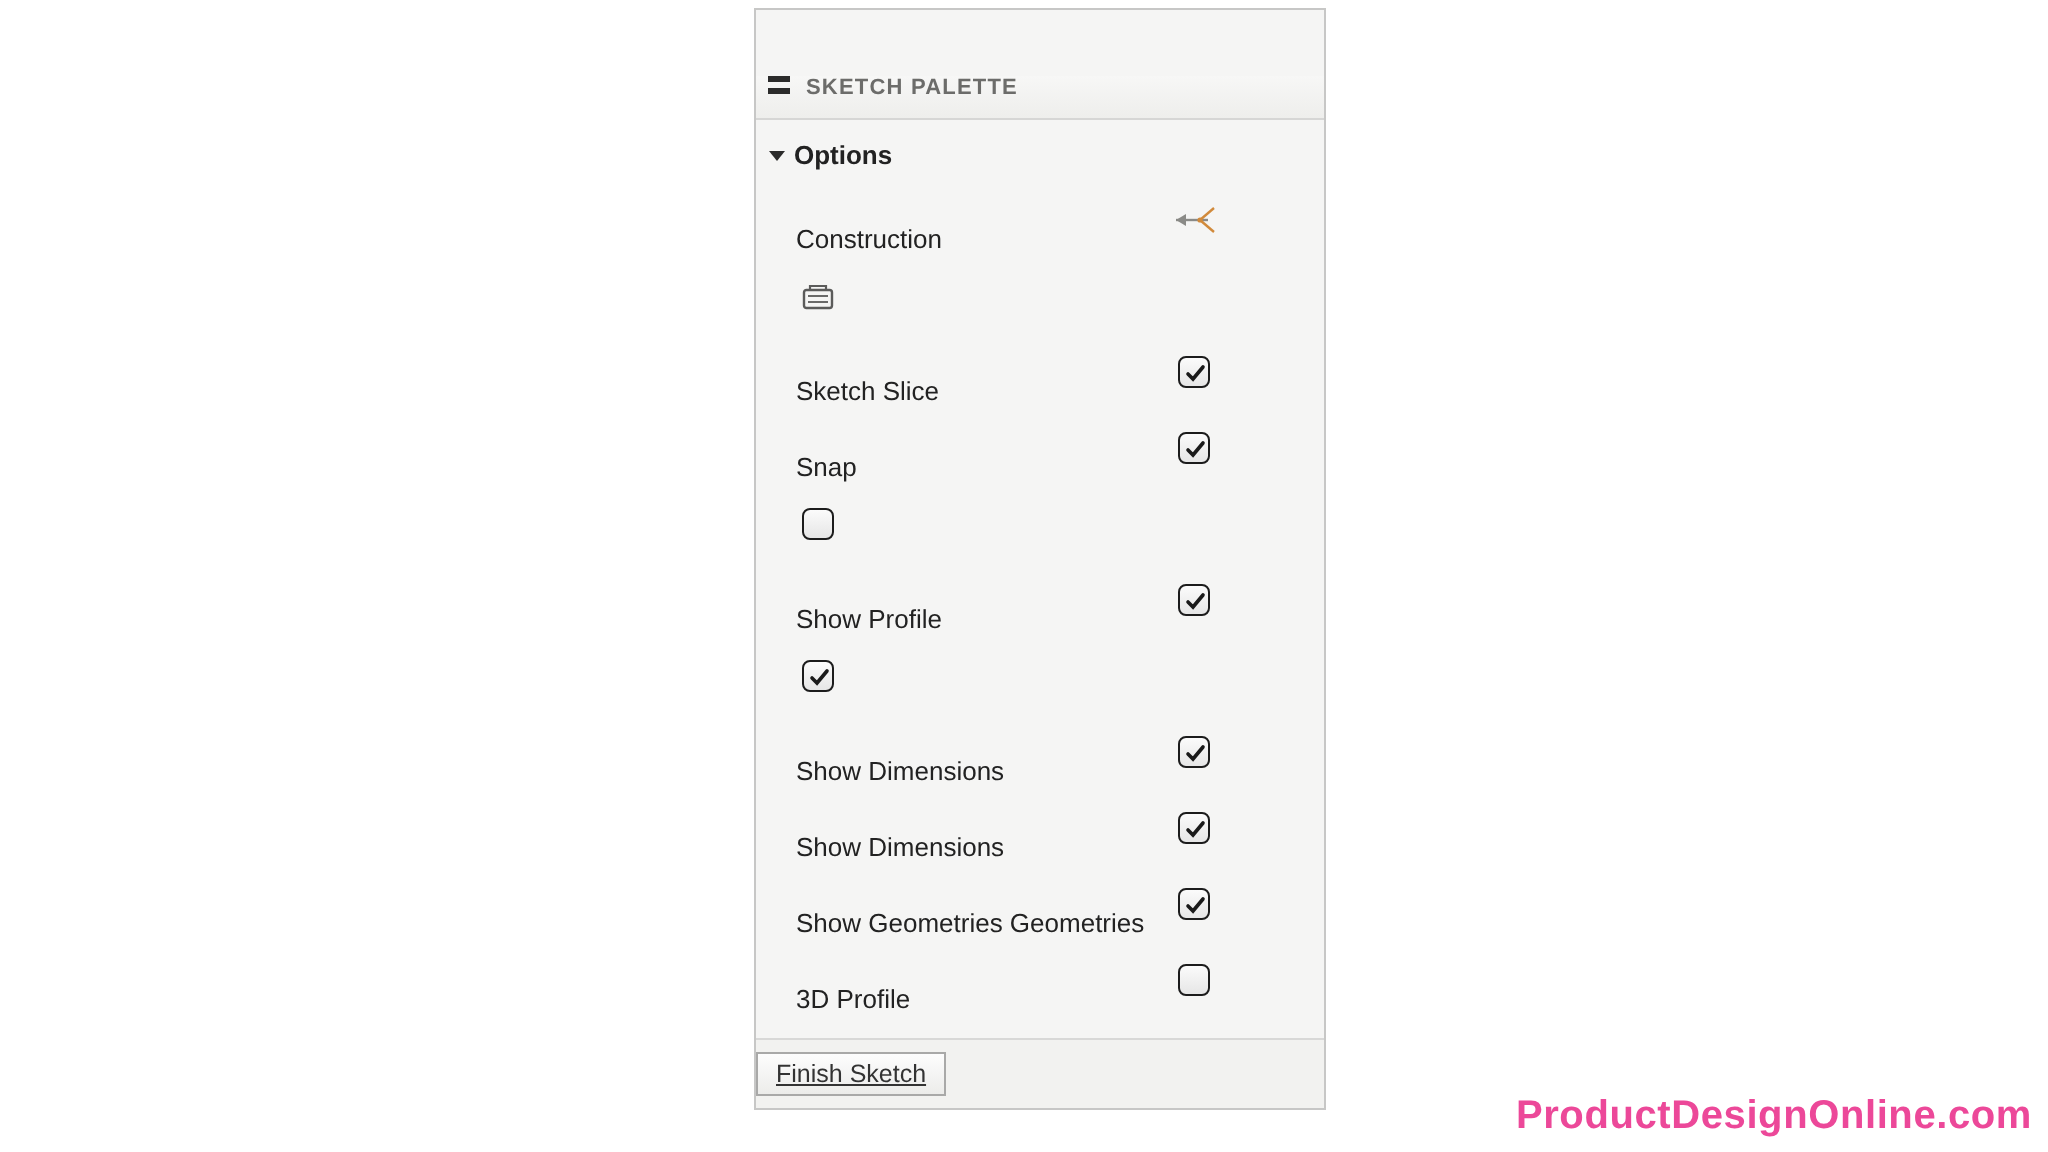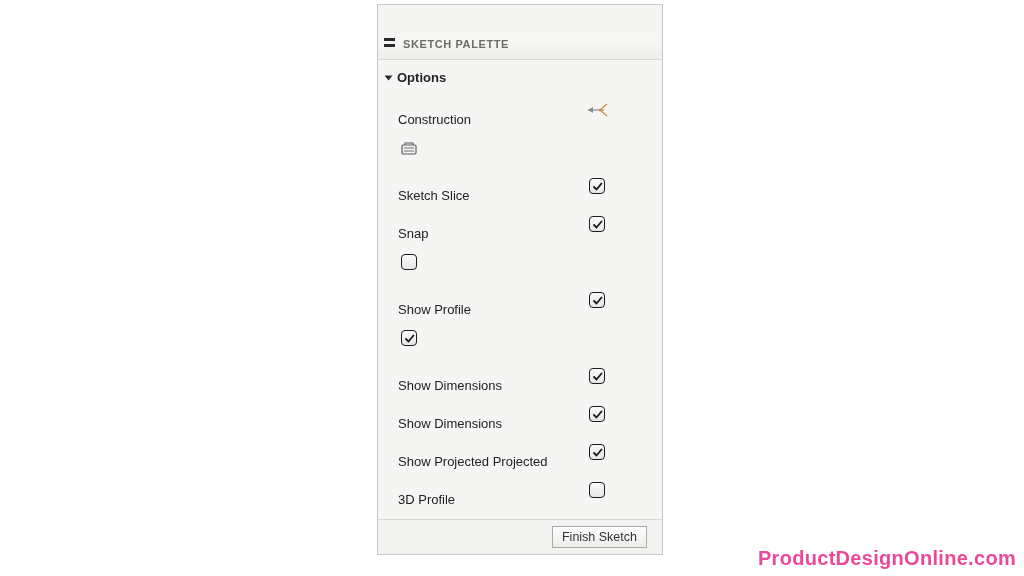--- a/index.html
+++ b/index.html
@@ -80,23 +80,24 @@
   .cb.checked svg { display:block; }
   .cb svg { display:none; }
   
   .iconbtn {
     width: 22px; height: 20px;
     display: inline-flex; align-items:center; justify-content:center;
     cursor: pointer;
   }
   .footer {
     border-top: 1px solid #d8d8d7;
-    padding: 6px 15px;
-    display: flex; justify-content: flex-end;
+    padding: 6px 0;
+    display: flex; 
     background: #f2f2f0;
+    text-decoration: underline;
   }
   .finish-btn {
     font-family: inherit;
     font-size: 12.5px;
     padding: 3px 9px;
     border: 1px solid #a9a9a8;
     background: linear-gradient(#fdfdfd,#ececea);
     cursor: pointer;
     color: #333;
   }
@@ -226,21 +227,21 @@
       <span class="row-ctrl">
         <span class="cb checked">
           <svg width="11" height="11" viewBox="0 0 11 11">
               <path d="M2 6 L4.5 8.5 L9.5 2.5" stroke="#1a1a1a" stroke-width="1.8" fill="none" stroke-linecap="round"></path>
             </svg>
         </span>
       </span>
     </div>
 
     <div class="row">
-      <span class="row-label">Show Projected Projected</span>
+      <span class="row-label">Show Geometries Geometries</span>
       <span class="row-ctrl">
         <span class="cb checked">
           <svg width="11" height="11" viewBox="0 0 11 11">
               <path d="M2 6 L4.5 8.5 L9.5 2.5" stroke="#1a1a1a" stroke-width="1.8" fill="none" stroke-linecap="round"></path>
             </svg>
         </span>
       </span>
     </div>
 
     <div class="row">

